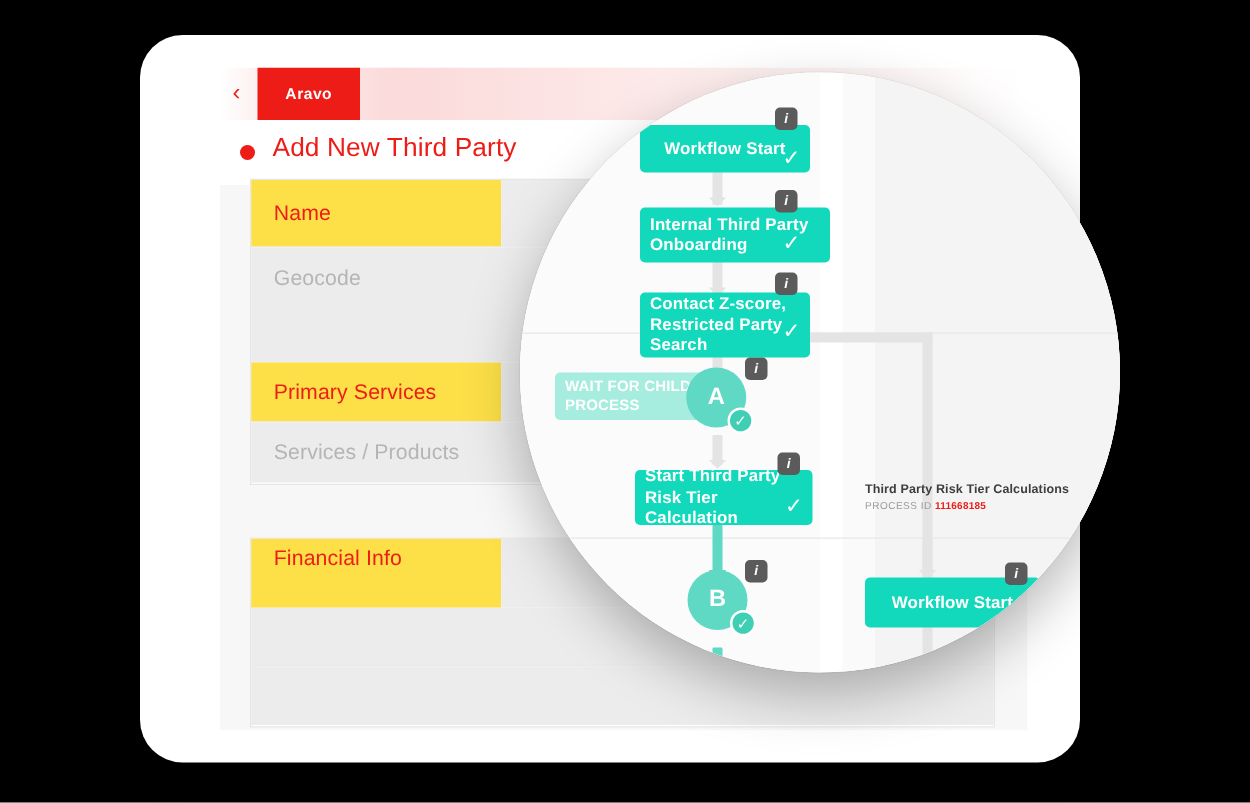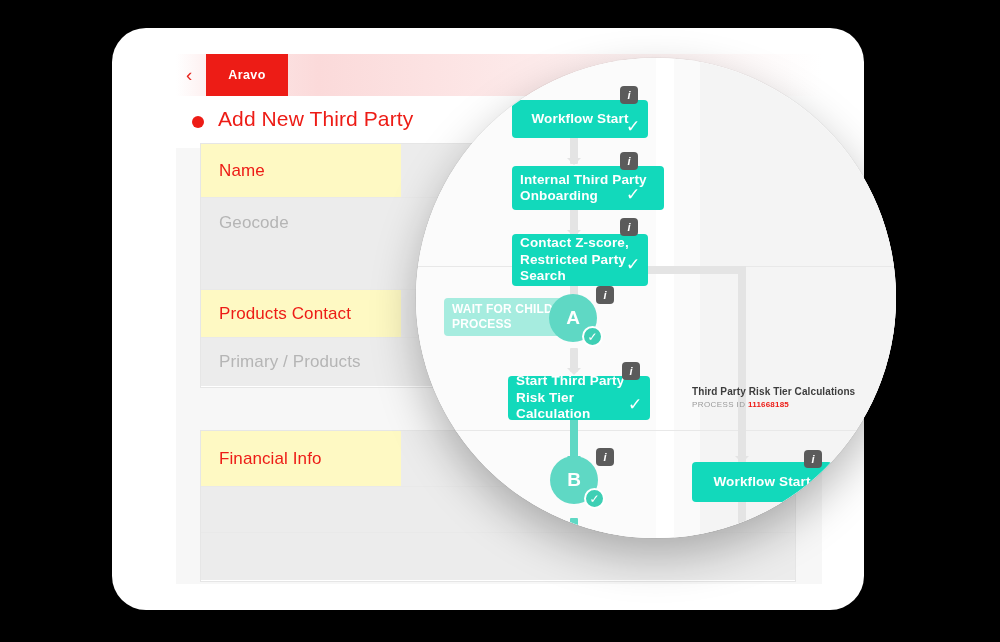--- a/index.html
+++ b/index.html
@@ -39,21 +39,21 @@
   .card{position:absolute;background:#fff;border:1px solid #e6e6e6;}
   .card.one{left:24px;top:-5px;width:594px;height:243px;}
   .card.two{left:24px;top:282px;width:594px;height:150px;}
 
   .frow{position:absolute;left:0;width:100%;box-sizing:border-box;border-bottom:1px solid #e9e9e9;}
   .frow:last-child{border-bottom:none;}
   .flabel{position:absolute;left:18px;font-size:17px;letter-spacing:.1px;}
   .flabel.req{color:#ed1c16;}
   .flabel.ph{color:#b5b5b5;}
   .fcell{position:absolute;top:0;height:100%;}
-  .fcell.lhs{left:0;width:200px;background:#fef9c3;}
+  .fcell.lhs{left:0;width:200px;background:#fde047;}
   .fcell.rhs{left:200px;right:0;background:#ececec;}
   .fcell.full{left:0;right:0;background:#ececec;}
 
   
   .lens{
     position:absolute;left:416px;top:58px;width:480px;height:480px;border-radius:50%;
     background:#ffffff;overflow:hidden;
     box-shadow:0 18px 46px rgba(0,0,0,.28), 0 0 0 1px rgba(0,0,0,.04);
   }
   .lens-inner{position:absolute;inset:0;}
@@ -118,35 +118,35 @@
             </div>
             <div class="fcell rhs"></div>
           </div>
           <div class="frow" style="top:54px;height:92px;">
             <div class="fcell full">
               <div class="flabel ph" style="top:15px;">Geocode</div>
             </div>
           </div>
           <div class="frow" style="top:146px;height:48px;">
             <div class="fcell lhs">
-              <div class="flabel req" style="top:14px;">Products Contact</div>
+              <div class="flabel req" style="top:14px;">Primary Services</div>
             </div>
             <div class="fcell rhs"></div>
           </div>
           <div class="frow" style="top:194px;height:48px;">
             <div class="fcell full">
-              <div class="flabel ph" style="top:14px;">Primary / Products</div>
+              <div class="flabel ph" style="top:14px;">Services / Products</div>
             </div>
           </div>
         </div>
 
         <div class="card two">
           <div class="frow" style="top:0;height:56px;">
             <div class="fcell lhs">
-              <div class="flabel req" style="top:18px;">Financial Info</div>
+              <div class="flabel req" style="top:6px;">Financial Info</div>
             </div>
             <div class="fcell rhs"></div>
           </div>
           <div class="frow" style="top:56px;height:46px;">
             <div class="fcell full"></div>
           </div>
           <div class="frow" style="top:102px;height:47px;">
             <div class="fcell full"></div>
           </div>
         </div>

